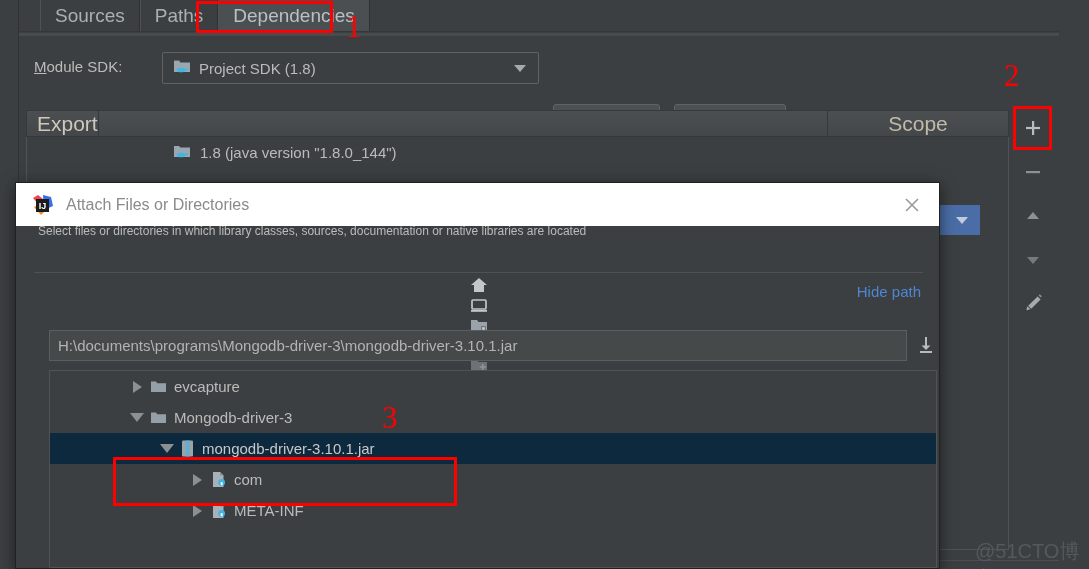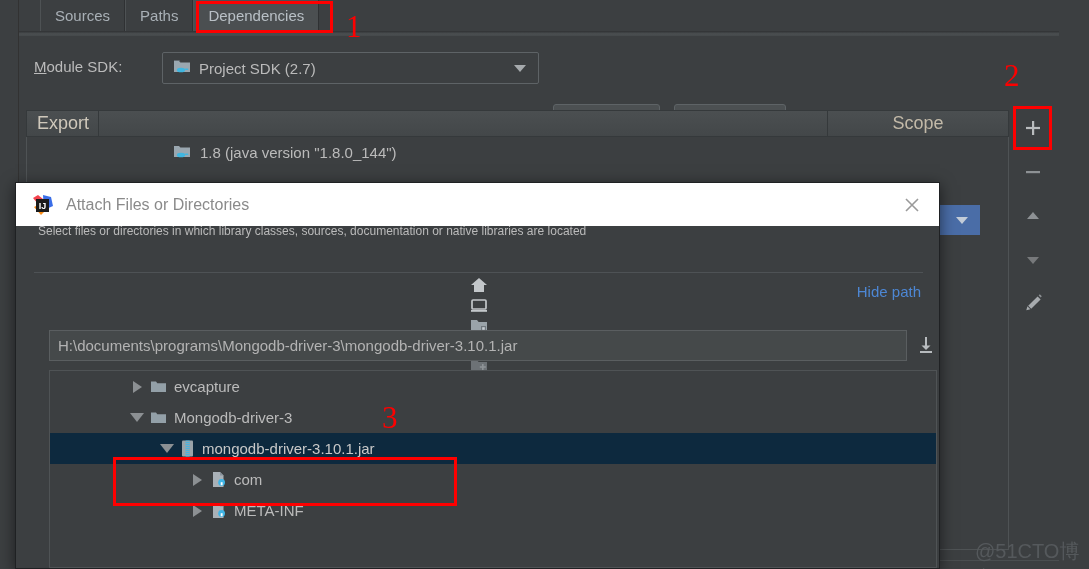--- a/index.html
+++ b/index.html
@@ -32,21 +32,21 @@
   
   .tabbar {
     position: absolute; left: 19px; top: 0; width: 1040px; height: 31px;
     background: #3c3f41;
     display: flex; align-items: stretch;
     padding-left: 21px;
   }
   .tab {
     display: flex; align-items: center; justify-content: center;
     padding: 8px 14px;
-    font-size: 15px;
+    font-size: 19px;
     color: #a9b0b6;
     border-left: 1px solid #4e5254;
     border-right: 1px solid #2f3133;
     background: #3c3f41;
     cursor: default;
   }
   .tab:first-child { border-left: 1px solid #4e5254; }
   .tab.selected {
     background: #4b4f51;
     color: #b9c0c6;
@@ -105,21 +105,21 @@
     border-top: none;
   }
   .table-header {
     position: absolute; left: 26px; top: 110px; width: 983px; height: 27px;
     background: linear-gradient(#4b4f51, #434749);
     border: 1px solid #35393b;
     display: flex; align-items: stretch;
   }
   .th {
     display: flex; align-items: center;
-    font-size: 18px; color: #c2b9a8;
+    font-size: 21px; color: #c2b9a8;
     padding-left: 10px;
     border-right: 1px solid #35393b;
     cursor: default;
   }
   .th.export { width: 72px; color: #cfc8bb; }
   .th.name   { flex: 1; }
   .th.scope  { width: 180px; justify-content: center; padding-left: 0; border-right: none; }
 
   .table-row {
     position: absolute; left: 27px; top: 137px; width: 981px; height: 31px;
@@ -314,21 +314,21 @@
 
     <div class="combo">
       <span class="folder-sdk-icon">
         <svg width="18" height="16" viewBox="0 0 18 16">
           <path d="M1 3h5l1.4 1.6H17V14H1z" fill="#9aa7b0"></path>
           <path d="M1 2h5l1.4 1.6H7L6 2.6H1z" fill="#8996a0"></path>
           <ellipse cx="8" cy="12" rx="4.2" ry="2.3" fill="#40b6e0"></ellipse>
           <rect x="12" y="10.4" width="3.4" height="1.5" rx="0.7" fill="#40b6e0"></rect>
         </svg>
       </span>
-      <span class="combo-text">Project SDK (2.7)</span>
+      <span class="combo-text">Project SDK (1.8)</span>
       <span class="combo-arrow"></span>
     </div>
 
     <div class="btn" id="btn-new">
       <u>N</u>
         <span>ew...</span>
     </div>
     <div class="btn" id="btn-edit">
       <u>E</u>
         <span>dit</span>

